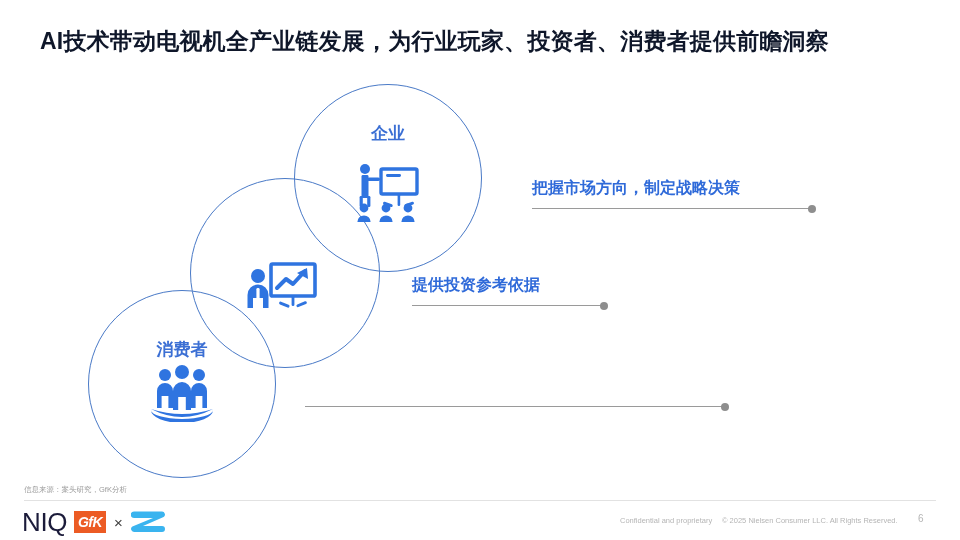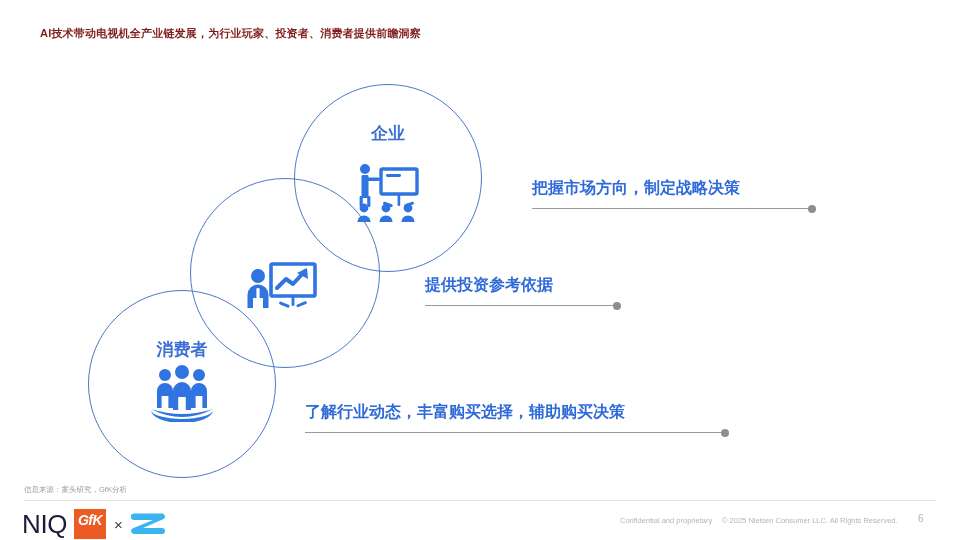--- a/index.html
+++ b/index.html
@@ -19,23 +19,23 @@
     width: 960px;
     height: 540px;
     background: #ffffff;
   }
 
   
   .slide-title {
     position: absolute;
     left: 40px;
     top: 26px;
-    font-size: 11px;
+    font-size: 23px;
     font-weight: bold;
-    color: #7f1d1d;
+    color: #0f172a;
     letter-spacing: 0.2px;
     white-space: nowrap;
   }
 
   
   .venn-layer {
     position: absolute;
     left: 0;
     top: 0;
     width: 960px;
@@ -117,21 +117,21 @@
     width: 8px;
     height: 8px;
     border-radius: 50%;
     background: #8e8e8e;
   }
 
   .callout-a { left: 498px; top: 178px; margin-left: 34px; }
   .callout-a .rule-line { width: 278px; }
   .callout-a .rule-dot  { left: 276px; }
 
-  .callout-b { left: 425px; top: 275px; text-align: center; }
+  .callout-b { left: 412px; top: 275px; text-align: center; }
   .callout-b .rule-line { width: 190px; }
   .callout-b .rule-dot  { left: 188px; }
 
   .callout-c { left: 305px; top: 402px; }
   .callout-c .rule-line { width: 418px; }
   .callout-c .rule-dot  { left: 416px; }
 
   
   .source-note {
     position: absolute;
@@ -164,21 +164,21 @@
     letter-spacing: -0.4px;
     line-height: 1;
   }
   .logo-gfk {
     background: #ec5b24;
     color: #ffffff;
     font-size: 14px;
     font-weight: bold;
     font-style: italic;
     line-height: 1;
-    padding: 4px 4px 12px 4px;
+    padding: 4px 4px 4px 4px;
     letter-spacing: -0.6px;
   }
   .logo-x {
     font-size: 15px;
     color: #3d3d3d;
     line-height: 1;
     padding: 0 1px;
   }
   .logo-z svg { display: block; }
 
@@ -298,21 +298,20 @@
 
   <div class="callout callout-b">
     <div class="callout-text">提供投资参考依据</div>
     <div class="callout-rule">
       <div class="rule-line"></div>
       <div class="rule-dot"></div>
     </div>
   </div>
 
   <div class="callout callout-c">
-    <div class="callout-text">了解行业动态，丰富购买选择，辅助购买决策</div>
     <div class="callout-rule">
       <div class="rule-line"></div>
       <div class="rule-dot"></div>
     </div>
   </div>
 
   <div class="source-note">信息来源：案头研究，GfK分析</div>
   <div class="footer-divider"></div>
 
   <div class="footer-logos">

